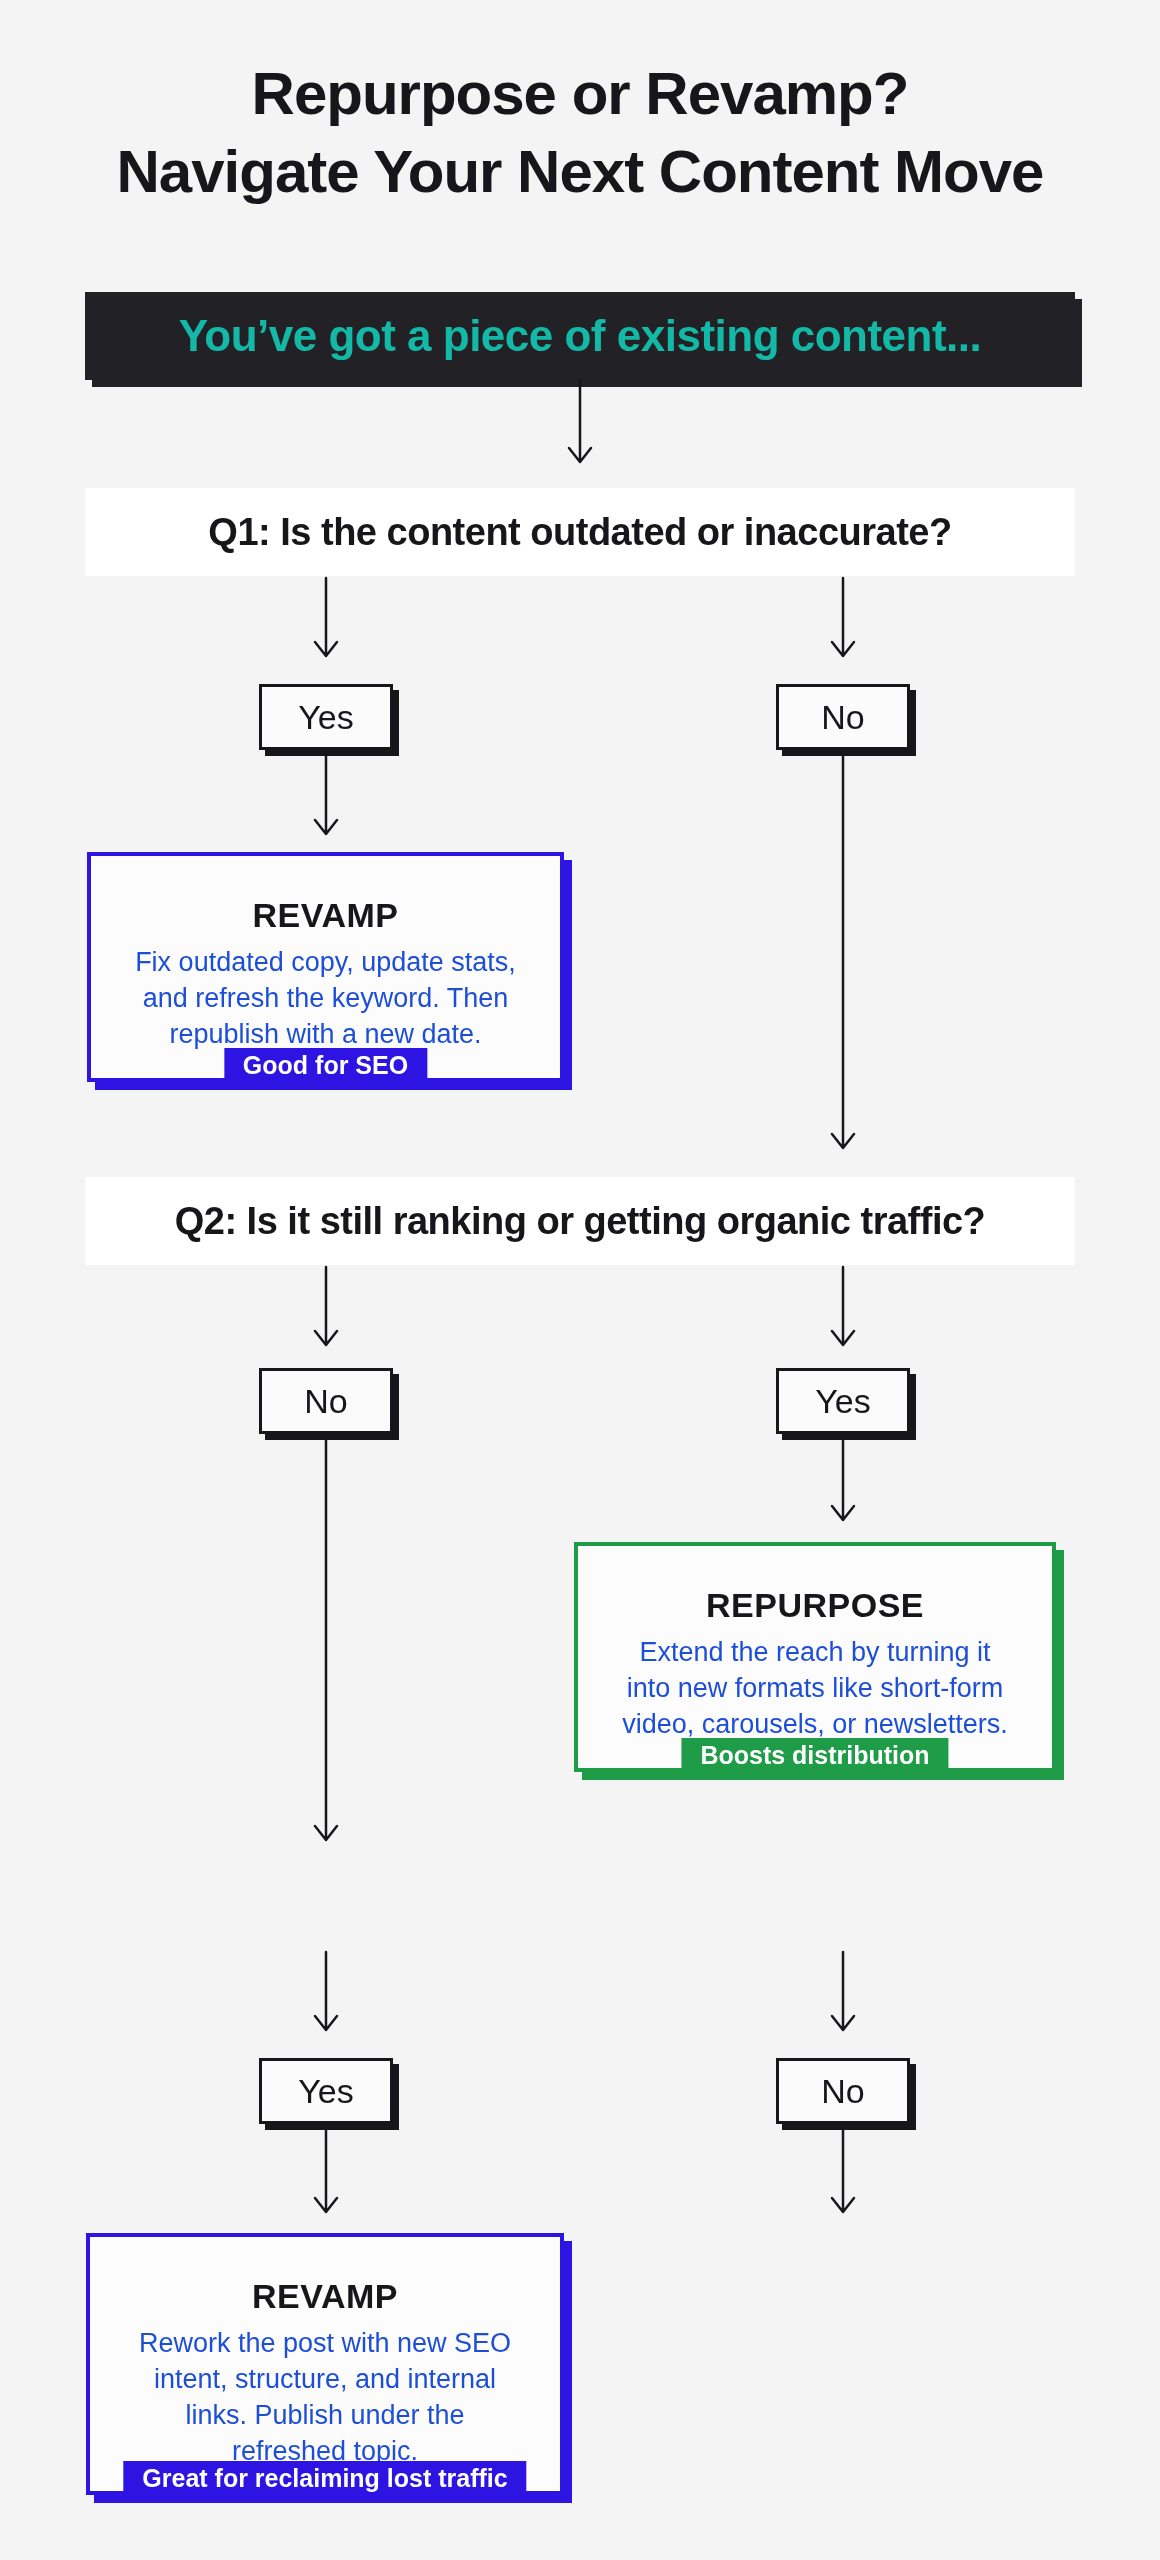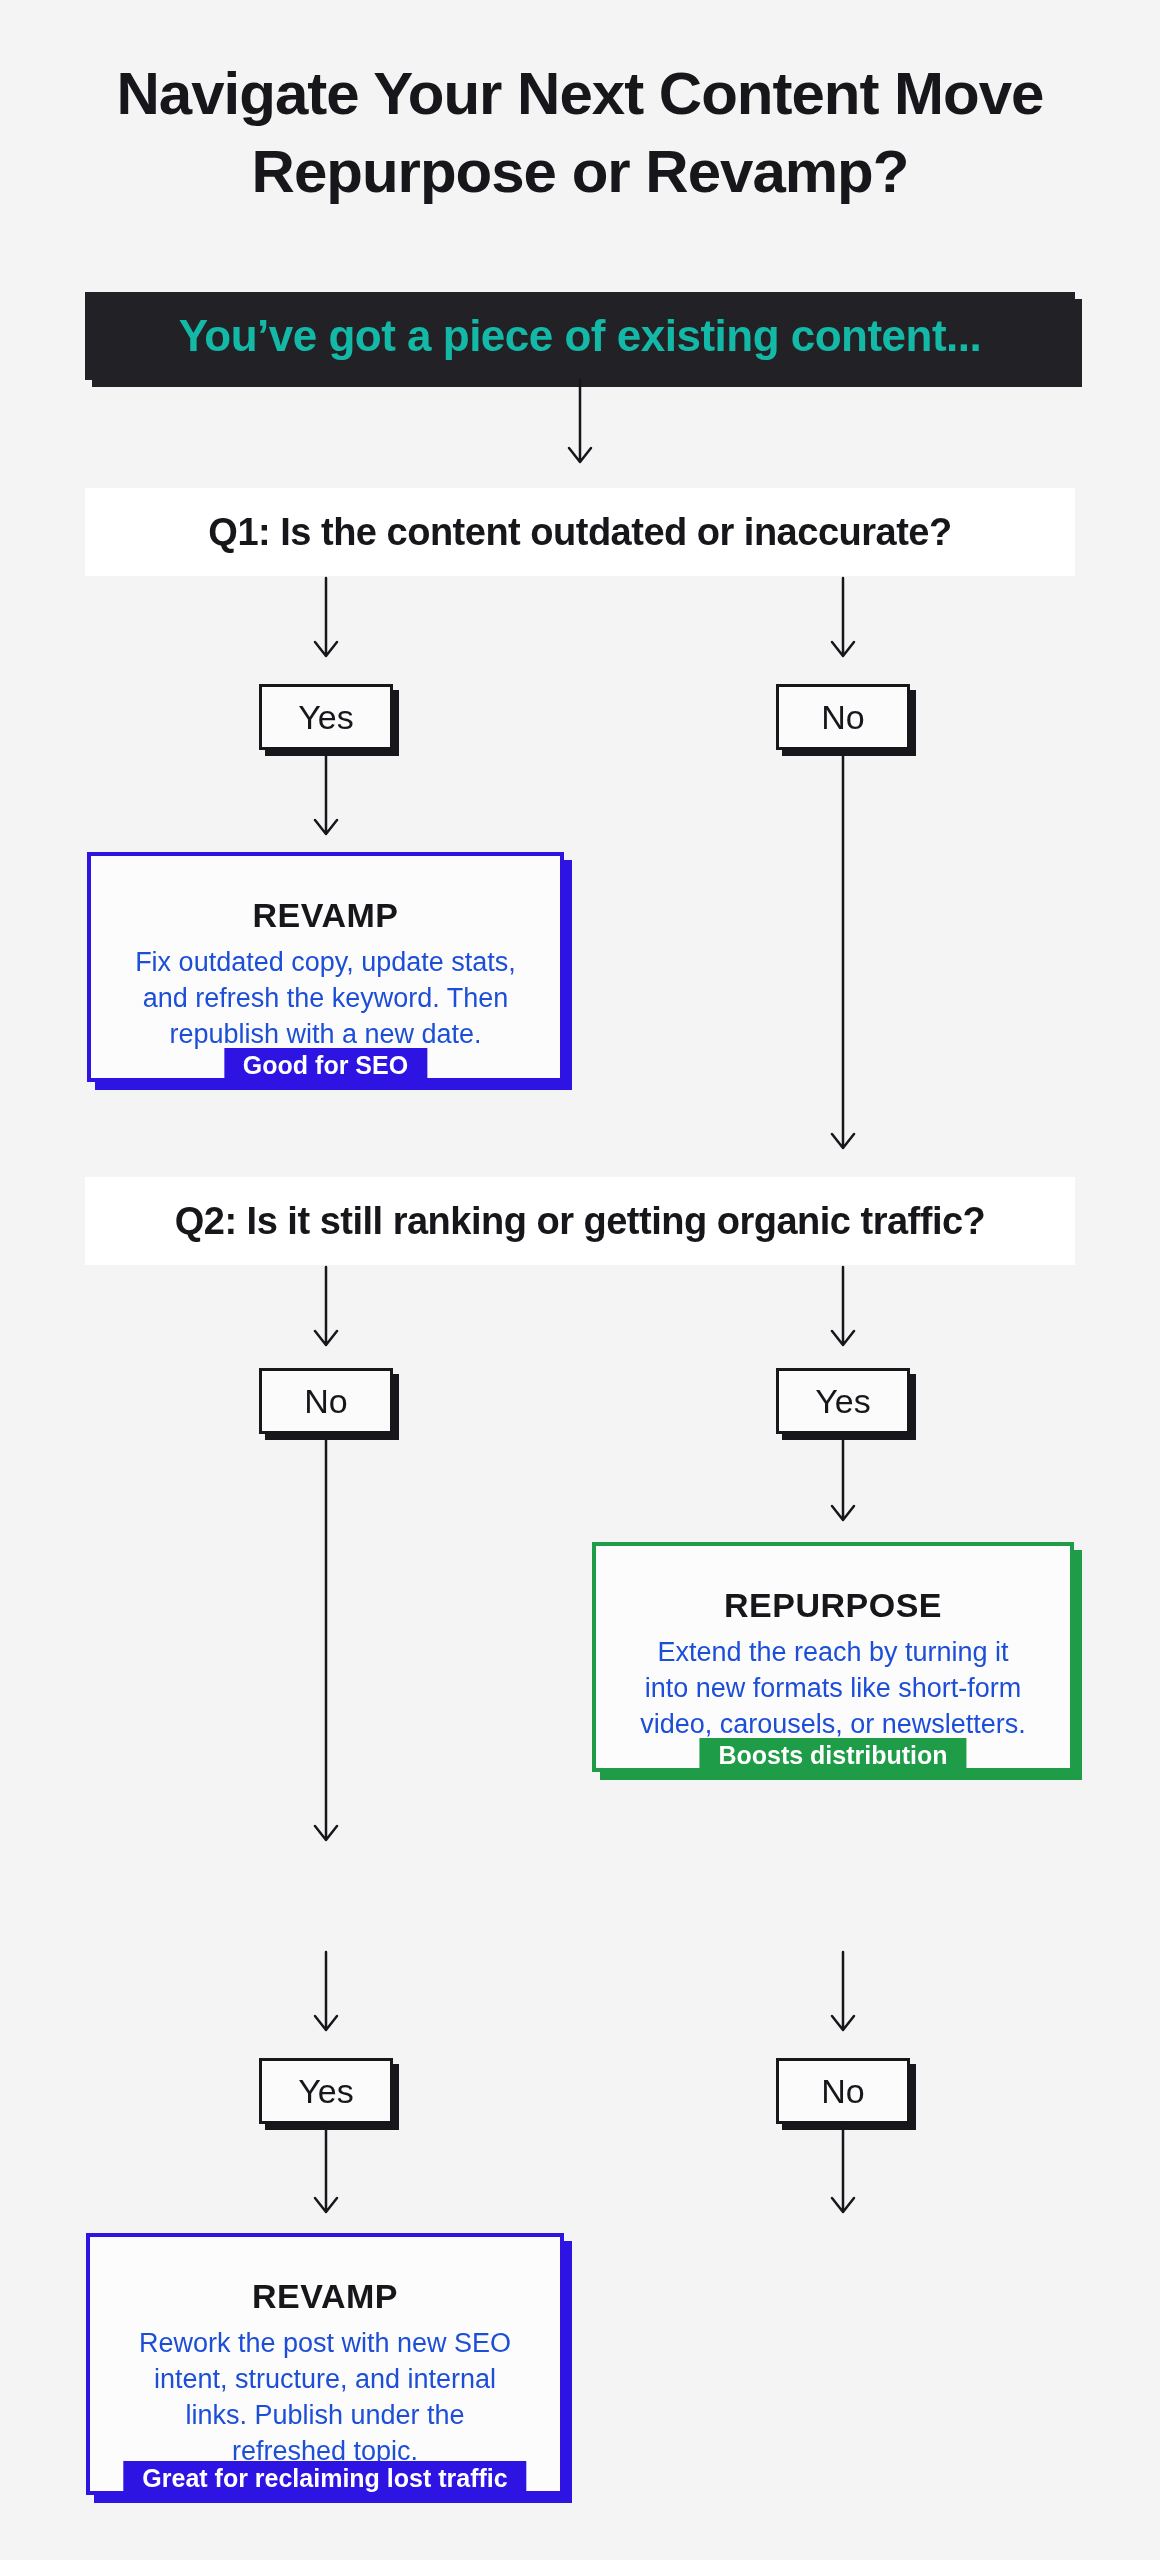--- a/index.html
+++ b/index.html
@@ -57,22 +57,22 @@
   }
   .arrows{position:absolute;left:0;top:0;pointer-events:none;}
   .arrows path{stroke:var(--ink);stroke-width:2.5;fill:none;stroke-linecap:round;stroke-linejoin:round;}
 </style>
 </head>
 <body>
 
 <div class="canvas">
 
   <div class="title">
+    <span>Repurpose or Revamp?</span>
     <span>Navigate Your Next Content Move</span>
-    <span>Repurpose or Revamp?</span>
   </div>
 
   <div class="start-banner">
     <span class="start-label">You’ve got a piece of existing content...</span>
   </div>
 
   <div class="q-band" style="top:488px;">
     <span class="q-label">Q1: Is the content outdated or inaccurate?</span>
   </div>
   <div class="q-band" style="top:1177px;">
@@ -101,21 +101,21 @@
   </div>
 
   <div class="outcome-box accent-blue" style="left:87px;top:852px;width:477px;height:230px;">
     <div class="outcome-title">REVAMP</div>
     <div class="outcome-body">Fix outdated copy, update stats,
 and refresh the keyword. Then
 republish with a new date.</div>
     <div class="outcome-badge">Good for SEO</div>
   </div>
 
-  <div class="outcome-box accent-green" style="left:592px;top:1542px;width:482px;height:230px;">
+  <div class="outcome-box accent-green" style="left:574px;top:1542px;width:482px;height:230px;">
     <div class="outcome-title">REPURPOSE</div>
     <div class="outcome-body">Extend the reach by turning it
 into new formats like short-form
 video, carousels, or newsletters.</div>
     <div class="outcome-badge">Boosts distribution</div>
   </div>
 
   <div class="outcome-box accent-blue" style="left:86px;top:2233px;width:478px;height:262px;">
     <div class="outcome-title">REVAMP</div>
     <div class="outcome-body">Rework the post with new SEO

